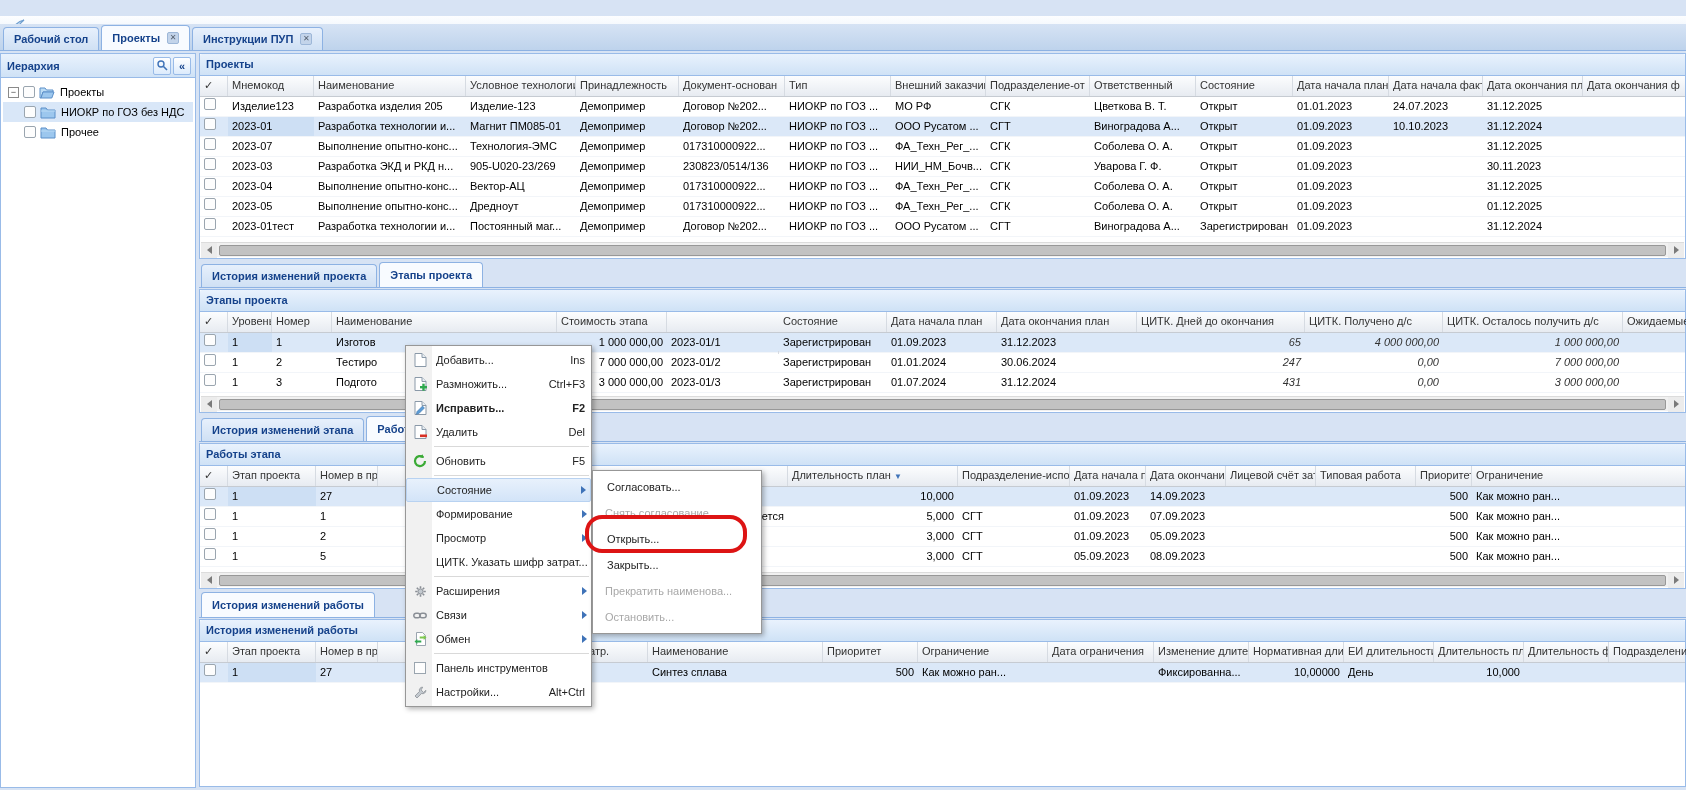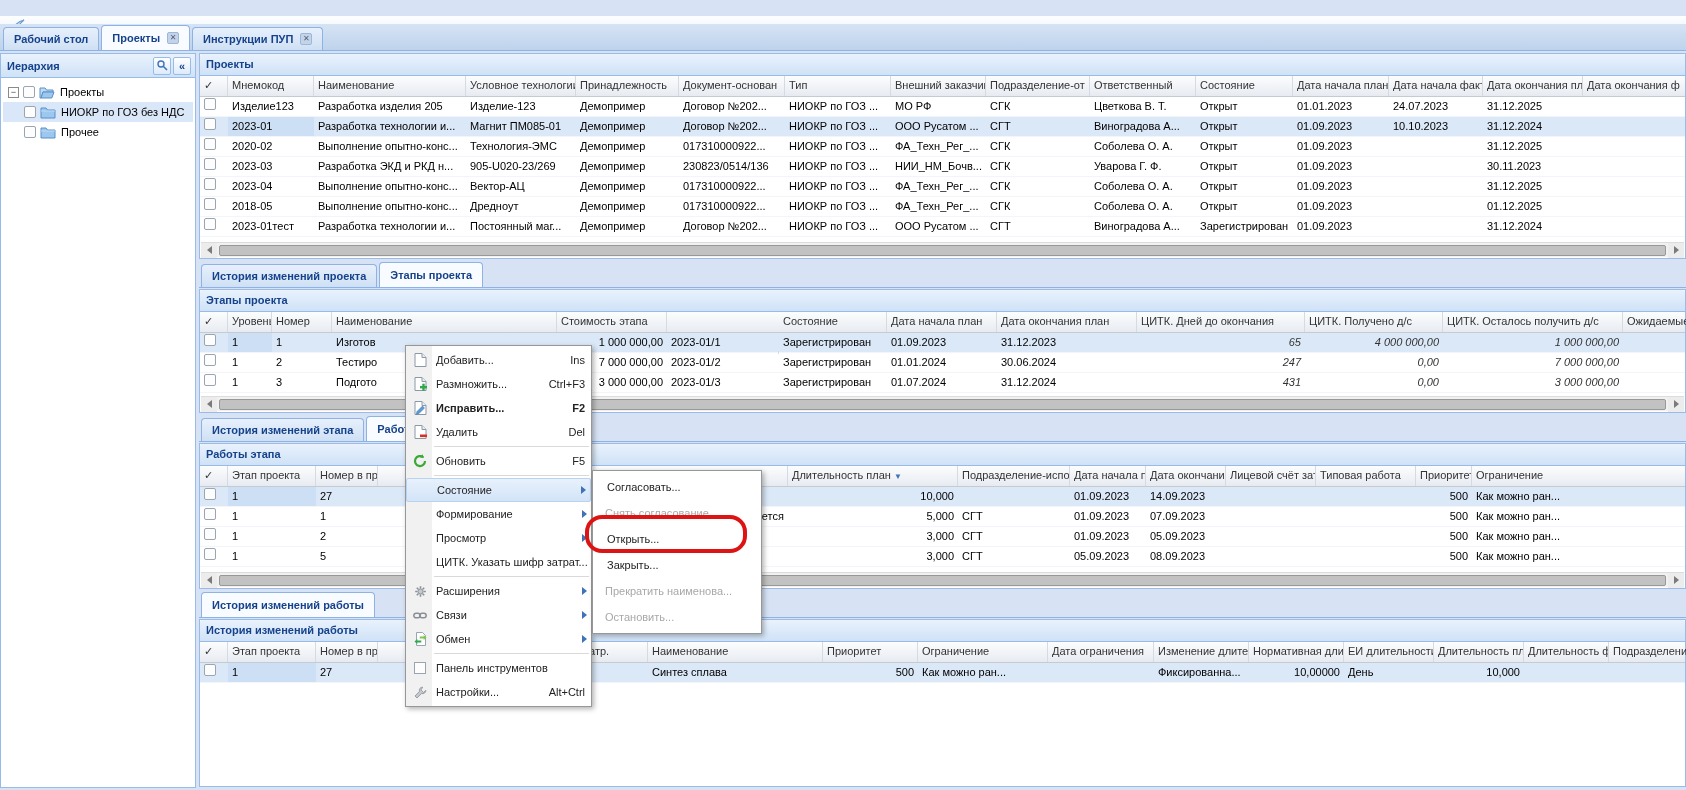--- a/index.html
+++ b/index.html
@@ -239,21 +239,21 @@
           <div class="tdc" style="width: 97px;">Открыт</div>
           <div class="tdc" style="width: 96px;">01.09.2023</div>
           <div class="tdc" style="width: 94px;">10.10.2023</div>
           <div class="tdc" style="width: 100px;">31.12.2024</div>
           <div class="tdc" style="width: 106px;"></div>
         </div>
         <div class="trowt">
           <div class="tdc" style="width: 28px; padding: 0px;">
             <div class="cbox" style="margin: 1px 0px 0px 4px;"></div>
           </div>
-          <div class="tdc" style="width: 86px;">2020-02</div>
+          <div class="tdc" style="width: 86px;">2023-07</div>
           <div class="tdc" style="width: 152px;">Выполнение опытно-конс...</div>
           <div class="tdc" style="width: 110px;">Технология-ЭМС</div>
           <div class="tdc" style="width: 103px;">Демопример</div>
           <div class="tdc" style="width: 106px;">017310000922...</div>
           <div class="tdc" style="width: 106px;">НИОКР по ГОЗ ...</div>
           <div class="tdc" style="width: 95px;">ФА_Техн_Рег_...</div>
           <div class="tdc" style="width: 104px;">СГК</div>
           <div class="tdc" style="width: 106px;">Соболева О. А.</div>
           <div class="tdc" style="width: 97px;">Открыт</div>
           <div class="tdc" style="width: 96px;">01.09.2023</div>
@@ -296,21 +296,21 @@
           <div class="tdc" style="width: 97px;">Открыт</div>
           <div class="tdc" style="width: 96px;">01.09.2023</div>
           <div class="tdc" style="width: 94px;"></div>
           <div class="tdc" style="width: 100px;">31.12.2025</div>
           <div class="tdc" style="width: 106px;"></div>
         </div>
         <div class="trowt">
           <div class="tdc" style="width: 28px; padding: 0px;">
             <div class="cbox" style="margin: 1px 0px 0px 4px;"></div>
           </div>
-          <div class="tdc" style="width: 86px;">2018-05</div>
+          <div class="tdc" style="width: 86px;">2023-05</div>
           <div class="tdc" style="width: 152px;">Выполнение опытно-конс...</div>
           <div class="tdc" style="width: 110px;">Дредноут</div>
           <div class="tdc" style="width: 103px;">Демопример</div>
           <div class="tdc" style="width: 106px;">017310000922...</div>
           <div class="tdc" style="width: 106px;">НИОКР по ГОЗ ...</div>
           <div class="tdc" style="width: 95px;">ФА_Техн_Рег_...</div>
           <div class="tdc" style="width: 104px;">СГК</div>
           <div class="tdc" style="width: 106px;">Соболева О. А.</div>
           <div class="tdc" style="width: 97px;">Открыт</div>
           <div class="tdc" style="width: 96px;">01.09.2023</div>

